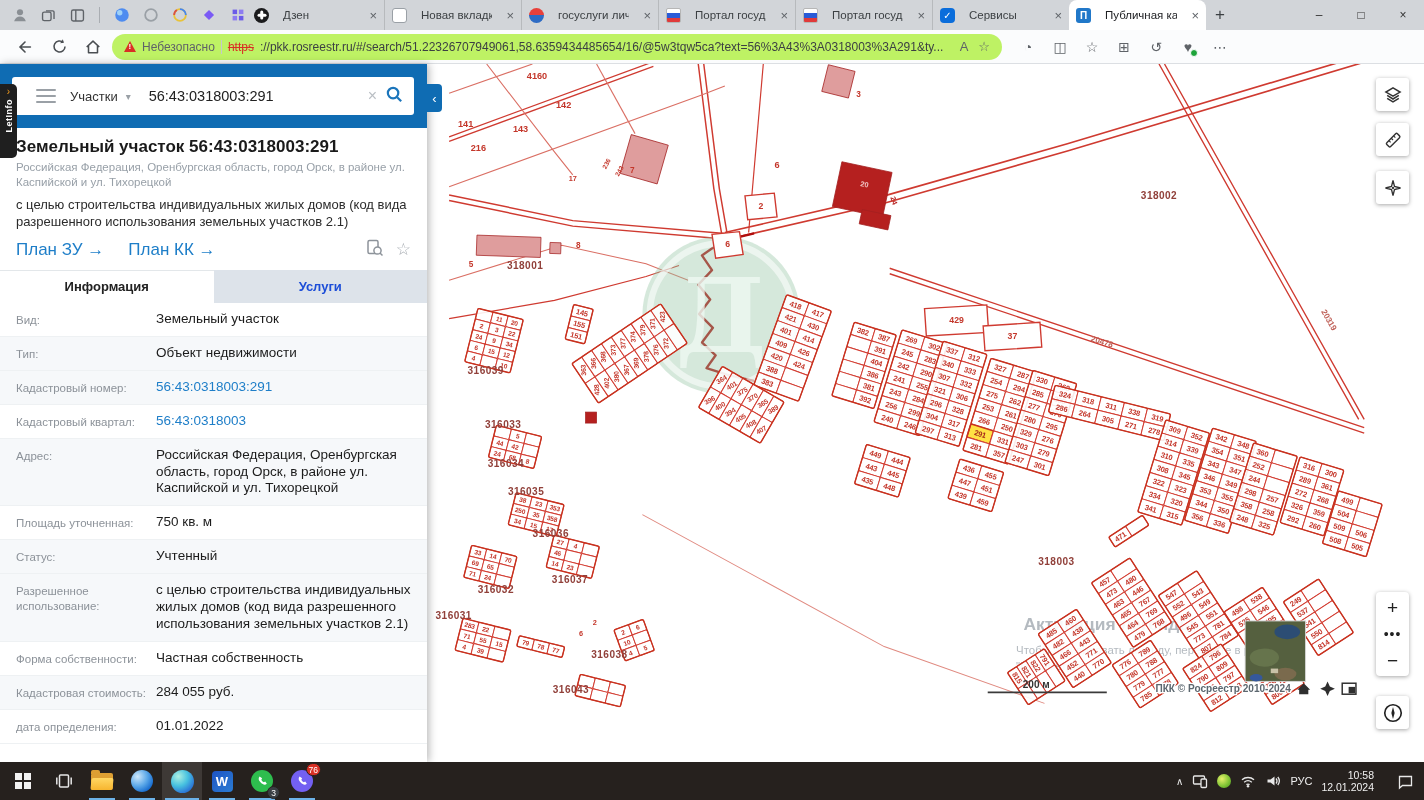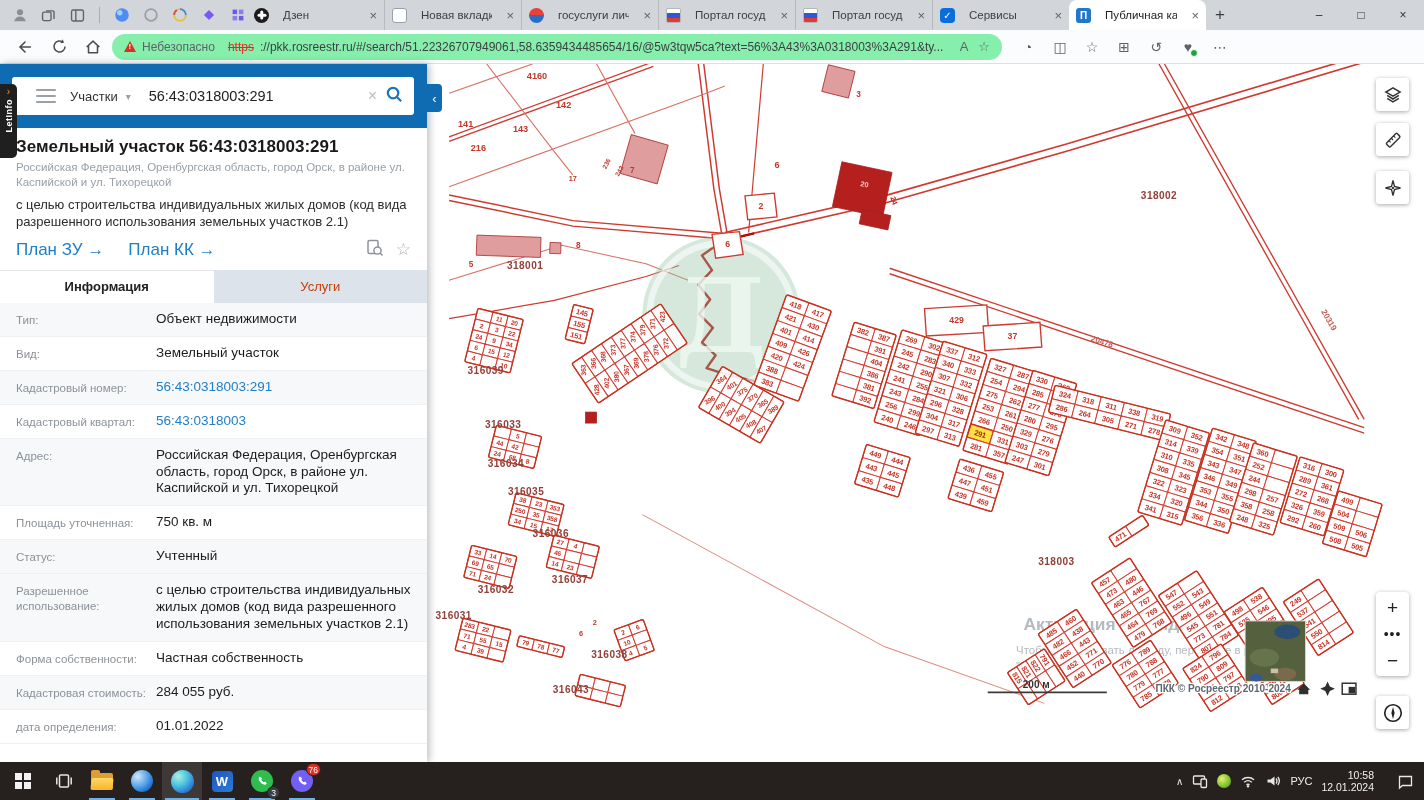--- a/index.html
+++ b/index.html
@@ -30,21 +30,21 @@
   .fav.services::after{content:'✓';position:absolute;inset:0;color:#fff;font-size:10px;display:flex;align-items:center;justify-content:center;}
   .fav.pkk{background:#2178c9;border-radius:3px;}
   .fav.pkk::after{content:'П';position:absolute;inset:0;color:#fff;font-size:10px;font-weight:bold;display:flex;align-items:center;justify-content:center;}
   .newtab-btn{width:28px;height:28px;display:flex;align-items:center;justify-content:center;font-size:17px;color:#3c4043;}
   .win-controls{margin-left:auto;display:flex;height:30px;}
   .win-controls span{width:42px;height:30px;display:flex;align-items:center;justify-content:center;font-size:12px;color:#333;}
   
   .navbar{position:absolute;left:0;top:30px;width:1424px;height:34px;background:#fbfcfd;border-bottom:1px solid #dcdfe3;
           display:flex;align-items:center;padding:0 10px;gap:4px;}
   .nbtn{width:30px;height:28px;display:flex;align-items:center;justify-content:center;color:#4a4e52;}
-  .urlpill{flex:0 0 890px;height:26px;background:#86efac;border-radius:13px;display:flex;align-items:center;
+  .urlpill{flex:0 0 890px;height:26px;background:#bef264;border-radius:13px;display:flex;align-items:center;
            padding:0 12px;font-size:12px;color:#202124;gap:6px;overflow:hidden;}
   .warn-tri{position:relative;width:0;height:0;border-left:6px solid transparent;border-right:6px solid transparent;
             border-bottom:11px solid #d93025;flex:none;}
   .warn-tri::after{content:'!';position:absolute;left:-1.5px;top:1px;color:#fff;font-size:8px;font-weight:bold;}
   .warntext{color:#5f6368;flex:none;}
   .pillsep{width:1px;height:14px;background:#c4c7cb;flex:none;}
   .https-str{color:#d93025;text-decoration:line-through;flex:none;}
   .urltext{white-space:nowrap;overflow:hidden;color:#3c4043;flex:1;}
   .pill-ico{flex:none;color:#5f6368;font-size:13px;margin-left:4px;}
   .nav-icons{display:flex;align-items:center;gap:8px;margin-left:10px;color:#5f6368;}
@@ -73,21 +73,21 @@
   .clearx{color:#b9bec3;font-size:16px;}
   .panel-body{padding:0;}
   .ptitle{font-size:17px;font-weight:bold;color:#1a1a1a;padding:9px 16px 3px;}
   .psub{font-size:11.5px;color:#98a0a8;padding:0 16px;line-height:1.3;}
   .pdesc{font-size:13px;color:#2b2b2b;padding:6px 16px 0;line-height:1.35;}
   .plinks{display:flex;align-items:center;padding:8px 16px 9px;gap:24px;}
   .plink{font-size:17px;color:#1e7ec8;}
   .plink-icons{margin-left:auto;display:flex;align-items:center;gap:12px;}
   .pstar{font-size:17px;color:#a9aeb4;line-height:1;}
   .ptabs{display:flex;height:33px;background:#dde3ea;}
-  .ptab{flex:1;display:flex;align-items:center;justify-content:center;font-size:13px;color:#c2410c;}
+  .ptab{flex:1;display:flex;align-items:center;justify-content:center;font-size:13px;color:#1d4ed8;font-weight:bold;}
   .ptab.active{background:#fff;color:#222;font-weight:bold;border-top:1px solid #e3e7ea;}
   .irow{display:grid;grid-template-columns:140px 1fr;padding:8px 16px;border-bottom:1px solid #eef1f3;background:#fff;}
   .irow.alt{background:#f6f8fa;}
   .ilabel{font-size:11.5px;color:#8c9299;padding-top:2px;line-height:1.3;}
   .ivalue{font-size:13.5px;color:#1c1c1c;line-height:1.25;}
   .ivalue.link{color:#1e7ec8;}
   
   .letinfo{position:absolute;left:0;top:20px;width:17px;height:74px;background:#1f1f1f;border-radius:0 5px 5px 0;
            display:flex;flex-direction:column;align-items:center;padding-top:3px;z-index:5;}
   .letinfo .arr{color:#f29b1d;font-size:10px;line-height:10px;}
@@ -1201,27 +1201,27 @@
                 </svg>
             </span>
             <span class="pstar">☆</span>
           </span>
         </div>
         <div class="ptabs" id="panel-tabs">
             <div class="ptab active">Информация</div>
             <div class="ptab">Услуги</div>
           </div>
         <div id="info-rows">
+            <div class="irow">
+              <div class="ilabel">Вид:</div>
+              <div class="ivalue">Земельный участок</div>
+            </div>
             <div class="irow alt">
               <div class="ilabel">Тип:</div>
               <div class="ivalue">Объект недвижимости</div>
-            </div>
-            <div class="irow">
-              <div class="ilabel">Вид:</div>
-              <div class="ivalue">Земельный участок</div>
             </div>
             <div class="irow alt">
               <div class="ilabel">Кадастровый номер:</div>
               <div class="ivalue link">56:43:0318003:291</div>
             </div>
             <div class="irow">
               <div class="ilabel">Кадастровый квартал:</div>
               <div class="ivalue link">56:43:0318003</div>
             </div>
             <div class="irow alt">

